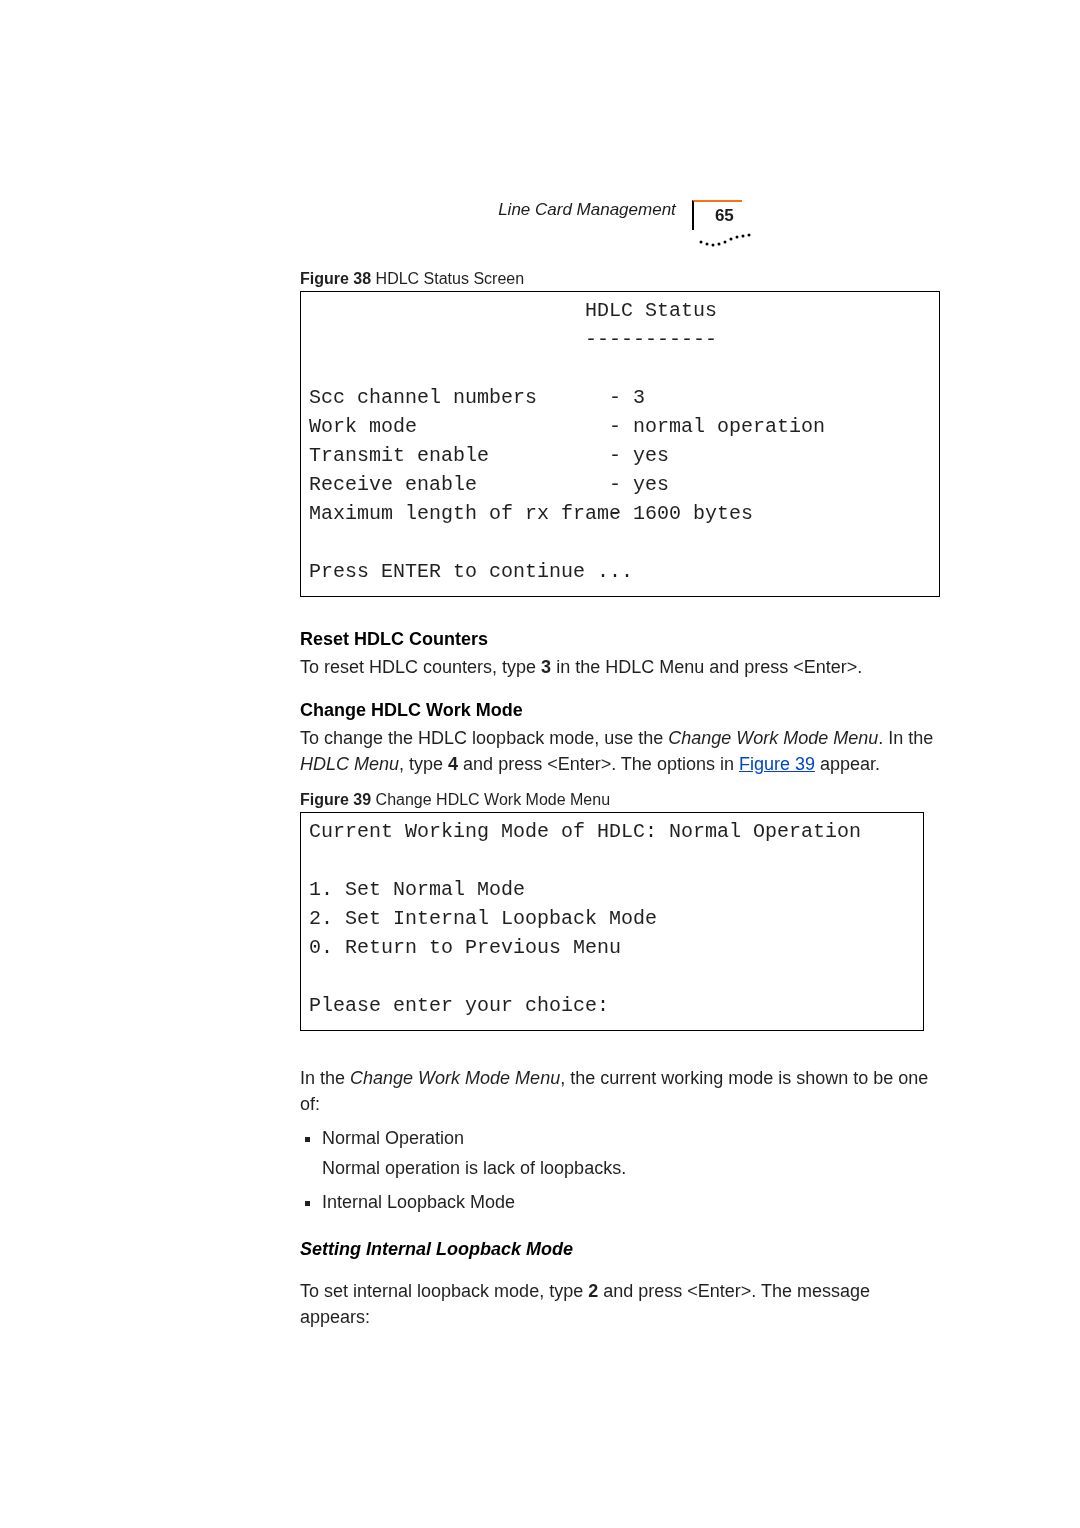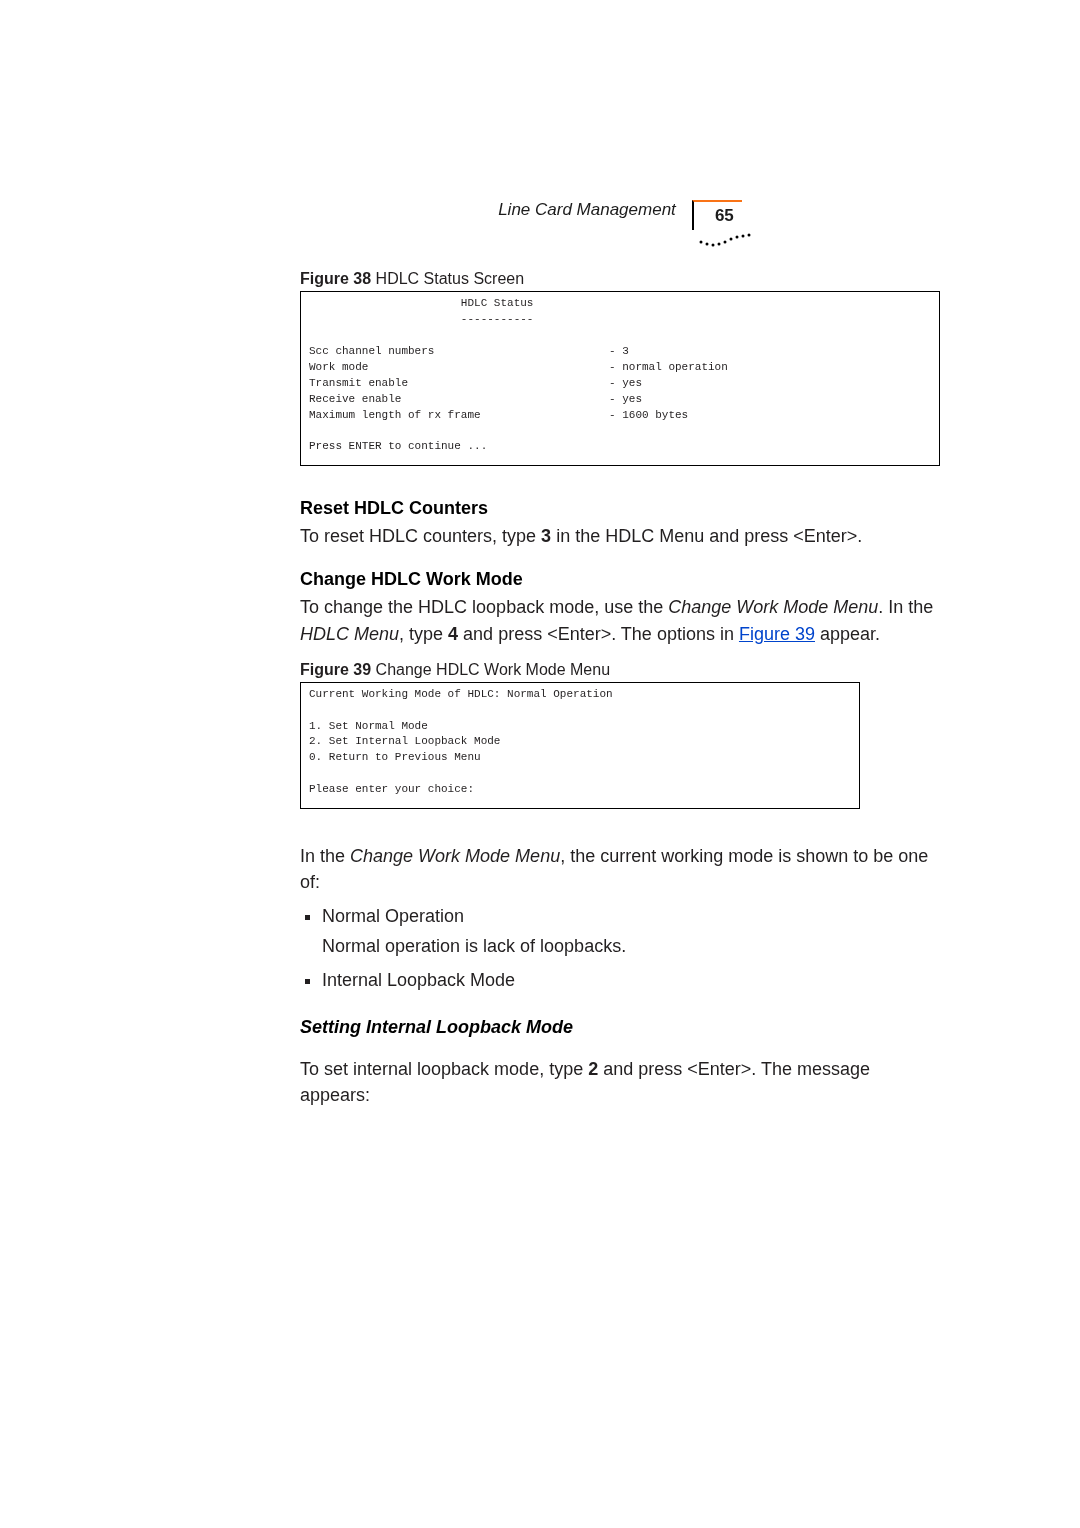--- a/index.html
+++ b/index.html
@@ -52,21 +52,21 @@
     margin-bottom: 3px;
   }
   .figure-caption .bold {
     font-weight: 700;
     text-align: center;
   }
 
   .code-box {
     border: 1px solid #000;
     font-family: "Courier New", Courier, monospace;
-    font-size: 11px;
+    font-size: 20px;
     line-height: 1.45;
     white-space: pre;
     padding: 4px 16px 10px 8px;
     box-sizing: border-box;
   }
 
   .sec-head {
     font-size: 18px;
     font-weight: 700;
     margin-top: 32px;
@@ -156,21 +156,21 @@
 
   <div class="sec-head" style="margin-top:20px;">Change HDLC Work Mode</div>
   <div class="body-text">
     <span>To change the HDLC loopback mode, use the </span><span class="italic">Change Work Mode Menu</span><span>. In the </span><span class="italic">HDLC Menu</span><span>, type </span><span class="bold">4</span><span> and press &lt;Enter&gt;. The options in </span><span class="linkish">Figure 39</span><span> appear.</span>
   </div>
 
   <div class="figure-caption" style="margin-top:14px;">
     <span class="bold">Figure 39</span><span>   Change HDLC Work Mode Menu</span>
   </div>
 
-  <div class="code-box" style="width:560px;"><span>Current Working Mode of HDLC: Normal Operation</span>
+  <div class="code-box" style="width:624px;"><span>Current Working Mode of HDLC: Normal Operation</span>
 <span></span>
 <span>1. Set Normal Mode</span>
 <span>2. Set Internal Loopback Mode</span>
 <span>0. Return to Previous Menu</span>
 <span></span>
 <span>Please enter your choice:</span></div>
 
   <div class="body-text" style="margin-top:34px;">
     <span>In the </span><span class="italic">Change Work Mode Menu</span><span>, the current working mode is shown to be one of:</span>
   </div>

